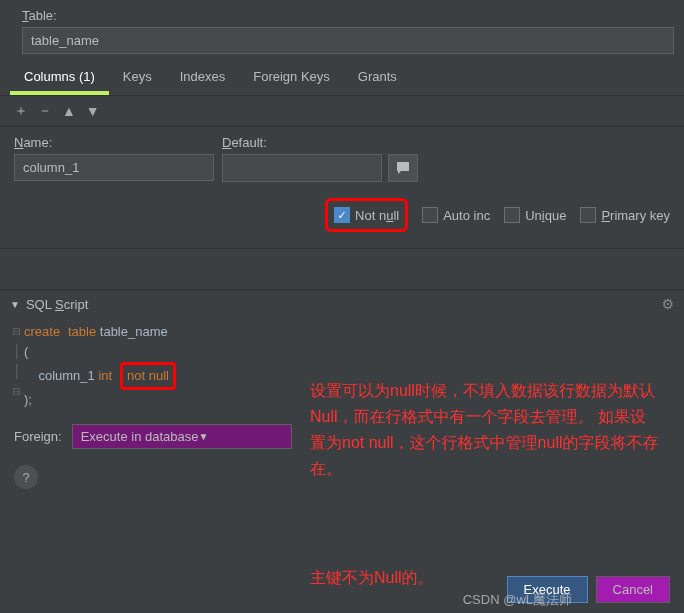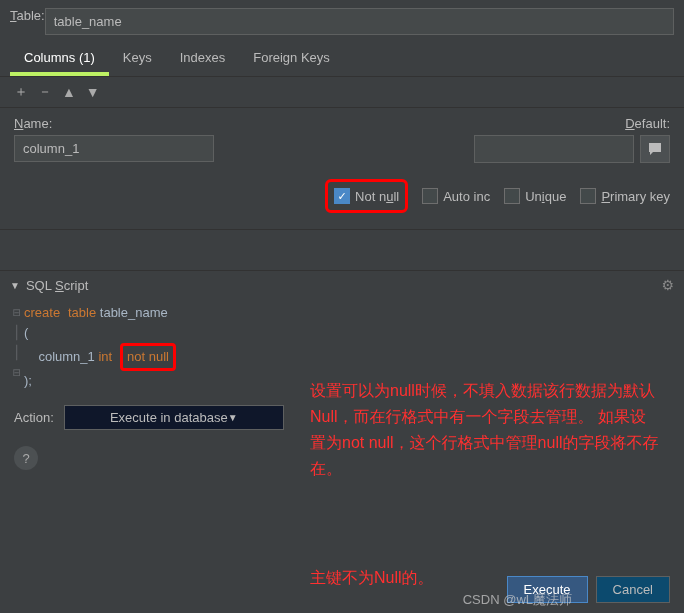--- a/index.html
+++ b/index.html
@@ -1,73 +1,74 @@
 <!DOCTYPE html>
 <html><head>
 <meta charset="utf-8">
 <style>
   * { box-sizing: border-box; margin: 0; padding: 0; font-family: "Segoe UI", Arial, sans-serif; }
   body { background: #3c3f41; color: #bbbbbb; font-size: 13px; width: 684px; height: 613px; overflow: hidden; position: relative; }
   .field-label { color: #bbbbbb; font-size: 13px; margin-bottom: 4px; }
   .underline { text-decoration: underline; }
   .input { background: #45494a; border: 1px solid #5e6060; color: #bbbbbb; padding: 5px 8px; font-size: 13px; width: 100%; }
   .top-fields { display: flex; gap: 10px; padding: 8px 10px 4px 10px; }
-  .top-col { flex: 1; display: flex; flex-direction: row; }
+  .top-col { flex: 1; display: flex; flex-direction: column; margin-left: 12px; }
   .comment-wrap { display: flex; gap: 6px; align-items: stretch; }
   .comment-box { flex: 1; background: #45494a; border: 1px solid #5e6060; height: 30px; position: relative; }
   .expand-icon { position: absolute; right: 6px; top: 50%; transform: translateY(-50%); color: #888; font-size: 11px; }
   .speech-btn { width: 30px; background: #4c5052; border: 1px solid #5e6060; display: flex; align-items: center; justify-content: center; cursor: pointer; }
   .tabs { display: flex; border-bottom: 1px solid #323232; padding: 0 10px; margin-top: 4px; }
   .tab { padding: 7px 14px; color: #bbbbbb; cursor: pointer; border-bottom: 2px solid transparent; }
   .tab.active { color: #ffffff; border-bottom: 4px solid #bef264; }
   .toolbar { display: flex; gap: 10px; padding: 6px 14px; border-bottom: 1px solid #323232; align-items: center; }
   .tb-btn { color: #aaa; cursor: pointer; font-size: 14px; }
   .col-form { padding: 8px 14px 16px 14px; border-bottom: 1px solid #323232; }
   .col-row1 { display: flex; gap: 8px; }
   .col-field { display: flex; flex-direction: column; }
   .col-field .input { width: 200px; }
-  .col-field.default-f { flex: 1; align-items: flex-end; }
+  .col-field.default-f { flex: 1; }
   .col-field.default-f .row2 { display: flex; gap: 6px; }
   .checks { display: flex; gap: 14px; margin-top: 16px; justify-content: flex-end; align-items: center; }
   .chk { display: flex; align-items: center; gap: 5px; cursor: pointer; }
   .chk-box { width: 16px; height: 16px; border: 1px solid #6e6e6e; background: #43494a; display: flex; align-items: center; justify-content: center; font-size: 11px; }
   .chk-box.checked { background: #4a88c7; border-color: #4a88c7; color: #fff; }
   .red-box { border: 3px solid #ff0000; border-radius: 6px; padding: 6px; }
   .section-header { display: flex; align-items: center; gap: 6px; padding: 6px 10px; border-top: 1px solid #323232; }
   .chev { font-size: 10px; }
   .gear { margin-left: auto; color: #888; font-size: 14px; cursor: pointer; }
   .code-area { display: flex; padding: 4px 10px; gap: 0; }
   .gutter { width: 14px; color: #606366; font-family: monospace; font-size: 13px; line-height: 20px; text-align: center; }
   .code { font-family: "Consolas", monospace; font-size: 13px; line-height: 20px; white-space: pre; color: #a9b7c6; position: relative; }
   .kw { color: #cc7832; }
   .code-red-box { border: 3px solid #ff0000; border-radius: 4px; padding: 1px 4px; display: inline-block; }
   .action-row { display: flex; align-items: center; gap: 10px; padding: 10px 14px; }
-  .select { background: #0f172a; border: 1px solid #5e6060; color: #bbb; padding: 4px 8px; width: 220px; position: relative; display: flex; justify-content: center; align-items: center; cursor: pointer; }
+  .select { background: #701a75; border: 1px solid #5e6060; color: #bbb; padding: 4px 8px; width: 220px; position: relative; display: flex; justify-content: flex-start; align-items: center; cursor: pointer; }
   .help-btn { width: 24px; height: 24px; border-radius: 12px; background: #4c5052; color: #aaa; display: flex; align-items: center; justify-content: center; margin: 6px 14px; cursor: pointer; }
   .buttons { position: absolute; bottom: 10px; right: 14px; display: flex; gap: 8px; }
-  .btn { padding: 5px 16px; border: 1px solid #5e6060; background: #0c4a6e; color: #bbb; cursor: pointer; font-size: 13px; }
+  .btn { padding: 5px 16px; border: 1px solid #5e6060; background: #a21caf; color: #bbb; cursor: pointer; font-size: 13px; }
   .btn.primary { background: #365880; border-color: #4a88c7; color: #fff; }
   .red-note { color: #ff3030; font-size: 16px; line-height: 26px; position: absolute; }
   .watermark { position: absolute; bottom: 4px; right: 112px; color: #d0d0d0; font-size: 13px; opacity: 0.7; }
 </style>
 </head>
 <body>
 
 <div class="top-fields">
   <div class="top-col">
     <div class="field-label"><span class="underline">T</span>able:</div>
     <input class="input" value="table_name" style="">
   </div>
 </div>
 
 <div class="tabs">
   <div class="tab active">Columns (1)</div>
   <div class="tab">Keys</div>
   <div class="tab">Indexes</div>
   <div class="tab">Foreign Keys</div>
+  <div class="tab">Grants</div>
 </div>
 
 <div class="toolbar">
   <span class="tb-btn">＋</span>
   <span class="tb-btn">－</span>
   <span class="tb-btn">▲</span>
   <span class="tb-btn">▼</span>
 </div>
 
 <div class="col-form">
@@ -120,21 +121,21 @@
 
 <div class="code-area">
   <div class="gutter">⊟<br>│<br>│<br>⊟</div>
   <div class="code"><span class="kw">create</span> <span class="kw">table</span><span> table_name</span>
 <span>(</span>
 <span>    column_1 </span><span class="kw">int</span> <span class="code-red-box"><span class="kw">not null</span></span>
 <span>);</span></div>
 </div>
 
 <div class="action-row">
-  <span>Action:</span>
+  <span>Foreign:</span>
   <div class="select">
     <span>Execute in database</span>
     <span style="font-size:10px">▼</span>
   </div>
 </div>
 
 <div class="help-btn">?</div>
 
 <div class="red-note" style="left:310px; top:378px; width:350px;">设置可以为null时候，不填入数据该行数据为默认Null，而在行格式中有一个字段去管理。
 如果设置为not null，这个行格式中管理null的字段将不存在。</div>

